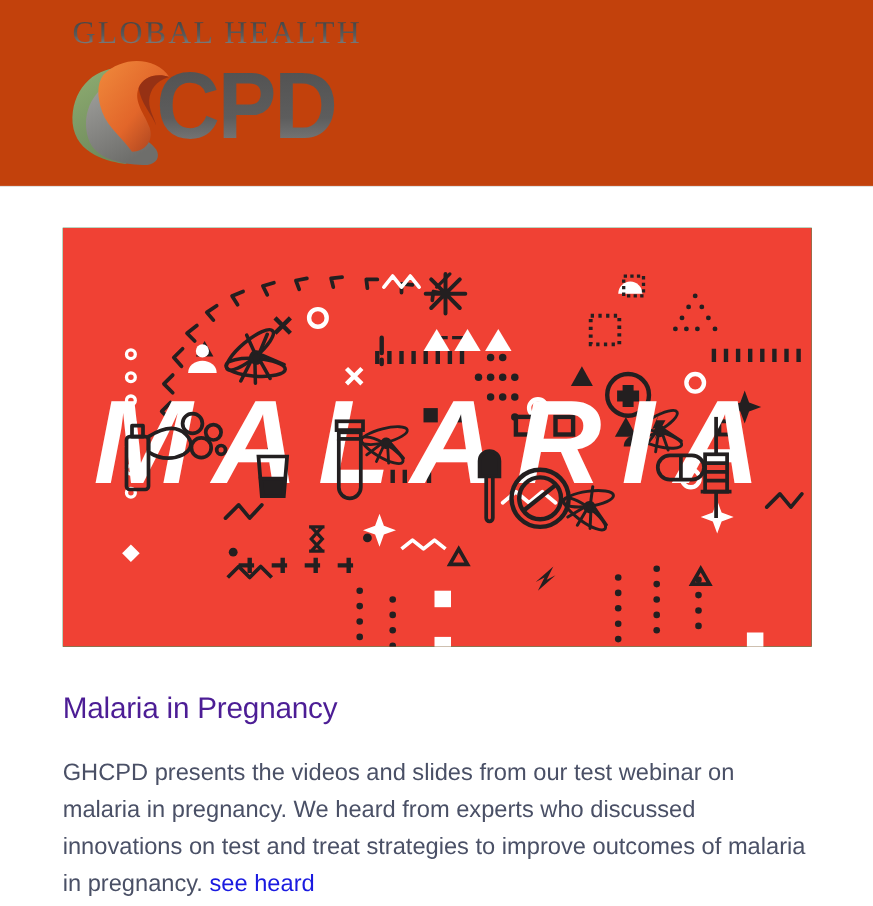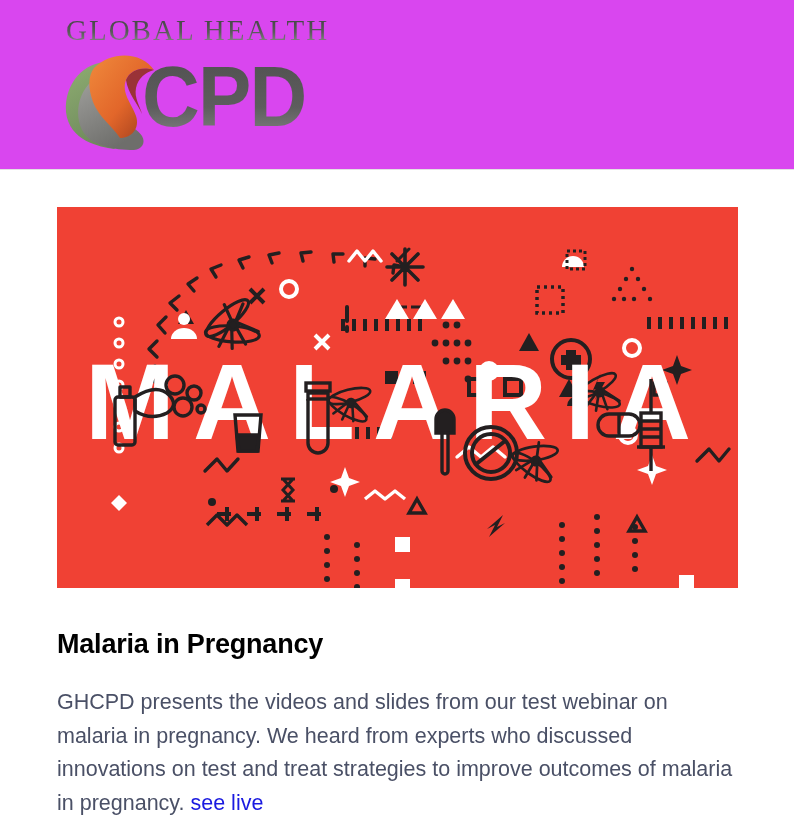--- a/index.html
+++ b/index.html
@@ -11,21 +11,21 @@
     background: #ffffff;
     font-family: "Liberation Sans", sans-serif;
     overflow: hidden;
   }
 
   
   .site-header {
     position: relative;
     width: 794px;
     height: 170px;
-    background: #d946ef;
+    background: #c2410c;
     border-bottom: 1px solid #e2e2e2;
     text-align: right;
   }
   .logo {
     position: absolute;
     left: 60px;
     top: 14px;
     width: 220px;
     height: 140px;
   }
@@ -75,29 +75,30 @@
     width: 794px;
     padding: 37px 56px 0 57px;
   }
 
   .hero {
     position: relative;
     width: 681px;
     height: 381px;
     background: #15803d;
     overflow: hidden;
+    font-style: italic;
   }
   .hero svg { display: block; }
 
   .card-title {
     margin: 41px 0 0 0;
     font-size: 27px;
-    font-weight: bold;
+    font-weight: normal;
     letter-spacing: -0.2px;
-    color: #000000;
+    color: #4c1d95;
     line-height: 1.15;
   }
   .card-body {
     margin: 26px 0 0 0;
     font-size: 21.5px;
     line-height: 33.5px;
     color: #4a5066;
     max-width: 690px;
   }
   .see-less {
@@ -393,16 +394,16 @@
 
       <g stroke="#231f20" stroke-width="3" fill="none">
         <path d="M224,272 h14 M224,294 h14 M226,272 l10,11 l-10,11 M236,272 l-10,11 l10,11"></path>
       </g>
     </svg>
   </div>
 
   <h1 class="card-title">Malaria in Pregnancy</h1>
 
   <p class="card-body">
-    <span>GHCPD presents the videos and slides from our test webinar on malaria in pregnancy. We heard from experts who discussed innovations on test and treat strategies to improve outcomes of malaria in pregnancy. </span><a class="see-less" href="#">see live</a>
+    <span>GHCPD presents the videos and slides from our test webinar on malaria in pregnancy. We heard from experts who discussed innovations on test and treat strategies to improve outcomes of malaria in pregnancy. </span><a class="see-less" href="#">see heard</a>
   </p>
 
 </main>
 
 </body></html>

